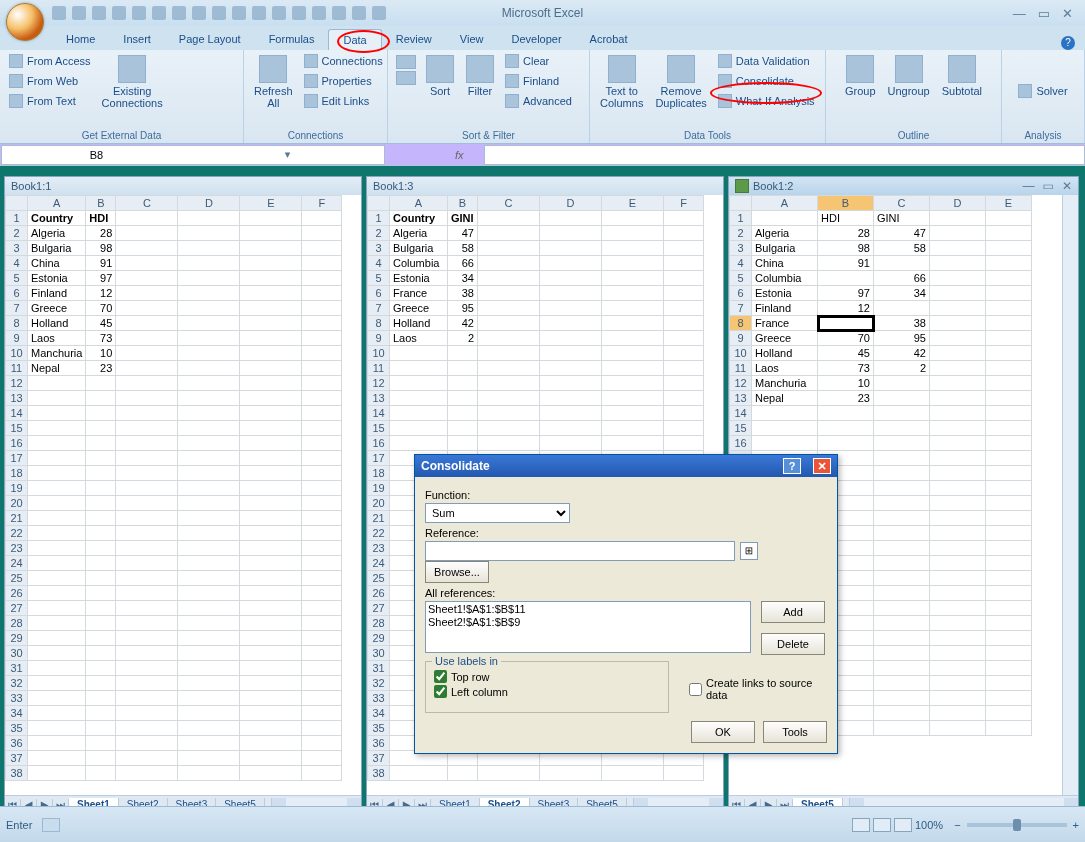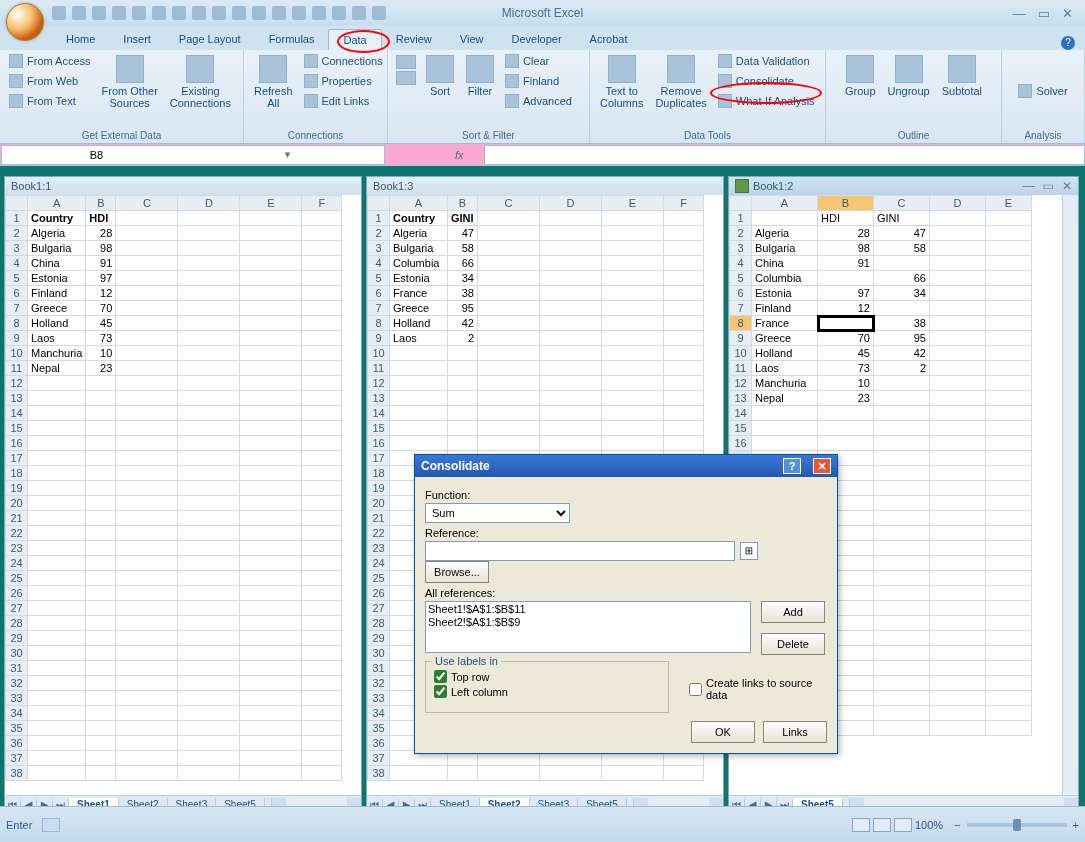--- a/index.html
+++ b/index.html
@@ -25,21 +25,21 @@
 .group { border-right:1px solid #bcd2e4; padding:3px 6px 2px; display:flex; flex-direction:column; }
 .group-body { flex:1; display:flex; gap:4px; }
 .group-label { text-align:center; font-size:10px; color:#3d6c9d; padding-top:1px; }
 .rbtn { display:flex; flex-direction:column; align-items:center; justify-content:flex-start; padding:2px 4px; cursor:pointer; text-align:center; line-height:12px; }
 .rbtn .ic { width:28px; height:28px; background:#a9c3db; border:1px solid #8fb0cf; margin-bottom:2px; }
 .rbtn.sm { flex-direction:row; gap:4px; padding:1px 3px; font-size:11px; }
 .rbtn.sm .ic { width:14px; height:14px; margin:0; }
 .vstack { display:flex; flex-direction:column; gap:4px; }
 
 
-.nfbar { height:22px; background:#f9a8d4; display:flex; align-items:center; border-bottom:1px solid #b0c7dc; font-size:11px; }
+.nfbar { height:22px; background:#c4b5fd; display:flex; align-items:center; border-bottom:1px solid #b0c7dc; font-size:11px; }
 .namebox { width:384px; height:20px; background:#fff; border:1px solid #a9bdd0; margin-left:1px; display:flex; align-items:center; }
 .namebox span { margin:0 auto; color:#000; }
 .namebox .dd { margin-left:auto; padding:0 6px; color:#5c7a95; }
 .fx { padding:0 20px 0 70px; color:#666; font-style:italic; font-size:11px; }
 .fbar { flex:1; height:20px; background:#fff; border:1px solid #a9bdd0; }
 
 
 .workspace { position:absolute; top:166px; left:0; right:0; bottom:22px; background:#0f766e; }
 .ewin { position:absolute; background:#fff; border:1px solid #88a5c0; display:flex; flex-direction:column; }
 .ewin .wt { height:18px; background:linear-gradient(#e3edf6,#cfe0ee); font-size:11px; color:#37597a; padding:2px 6px; display:flex; align-items:center; }
@@ -159,25 +159,20 @@
             <div class="ic"></div>
             <span>From Web</span>
           </div>
         <div class="rbtn sm">
             <div class="ic"></div>
             <span>From Text</span>
           </div>
       </div>
       <div class="rbtn">
           <div class="ic"></div>
-          <span style="white-space:pre">From Other
-Sources</span>
-        </div>
-      <div class="rbtn">
-          <div class="ic"></div>
           <span style="white-space:pre">Existing
 Connections</span>
         </div>
     </div>
     <div class="group-label">Get External Data</div>
   </div>
   <div class="group" style="width:144px">
     <div class="group-body">
       <div class="rbtn">
           <div class="ic"></div>
@@ -1423,21 +1418,21 @@
             <span>Left column</span>
           </label>
       </div>
       <label class="chk" style="margin-top:12px">
           <input type="checkbox" style="">
           <span>Create links to source data</span>
         </label>
     </div>
     <div class="dlgfoot">
       <button class="dbtn2">OK</button>
-      <button class="dbtn2">Links</button>
+      <button class="dbtn2">Tools</button>
     </div>
   </div>
 </div>
 
 <div class="status">
   <span>Enter</span>
   <span style="width:18px;height:14px;background:#c9ddee;border:1px solid #9ab9d3;margin-left:10px"></span>
   <div class="views">
     <div class="vic"></div>
     <div class="vic"></div>

